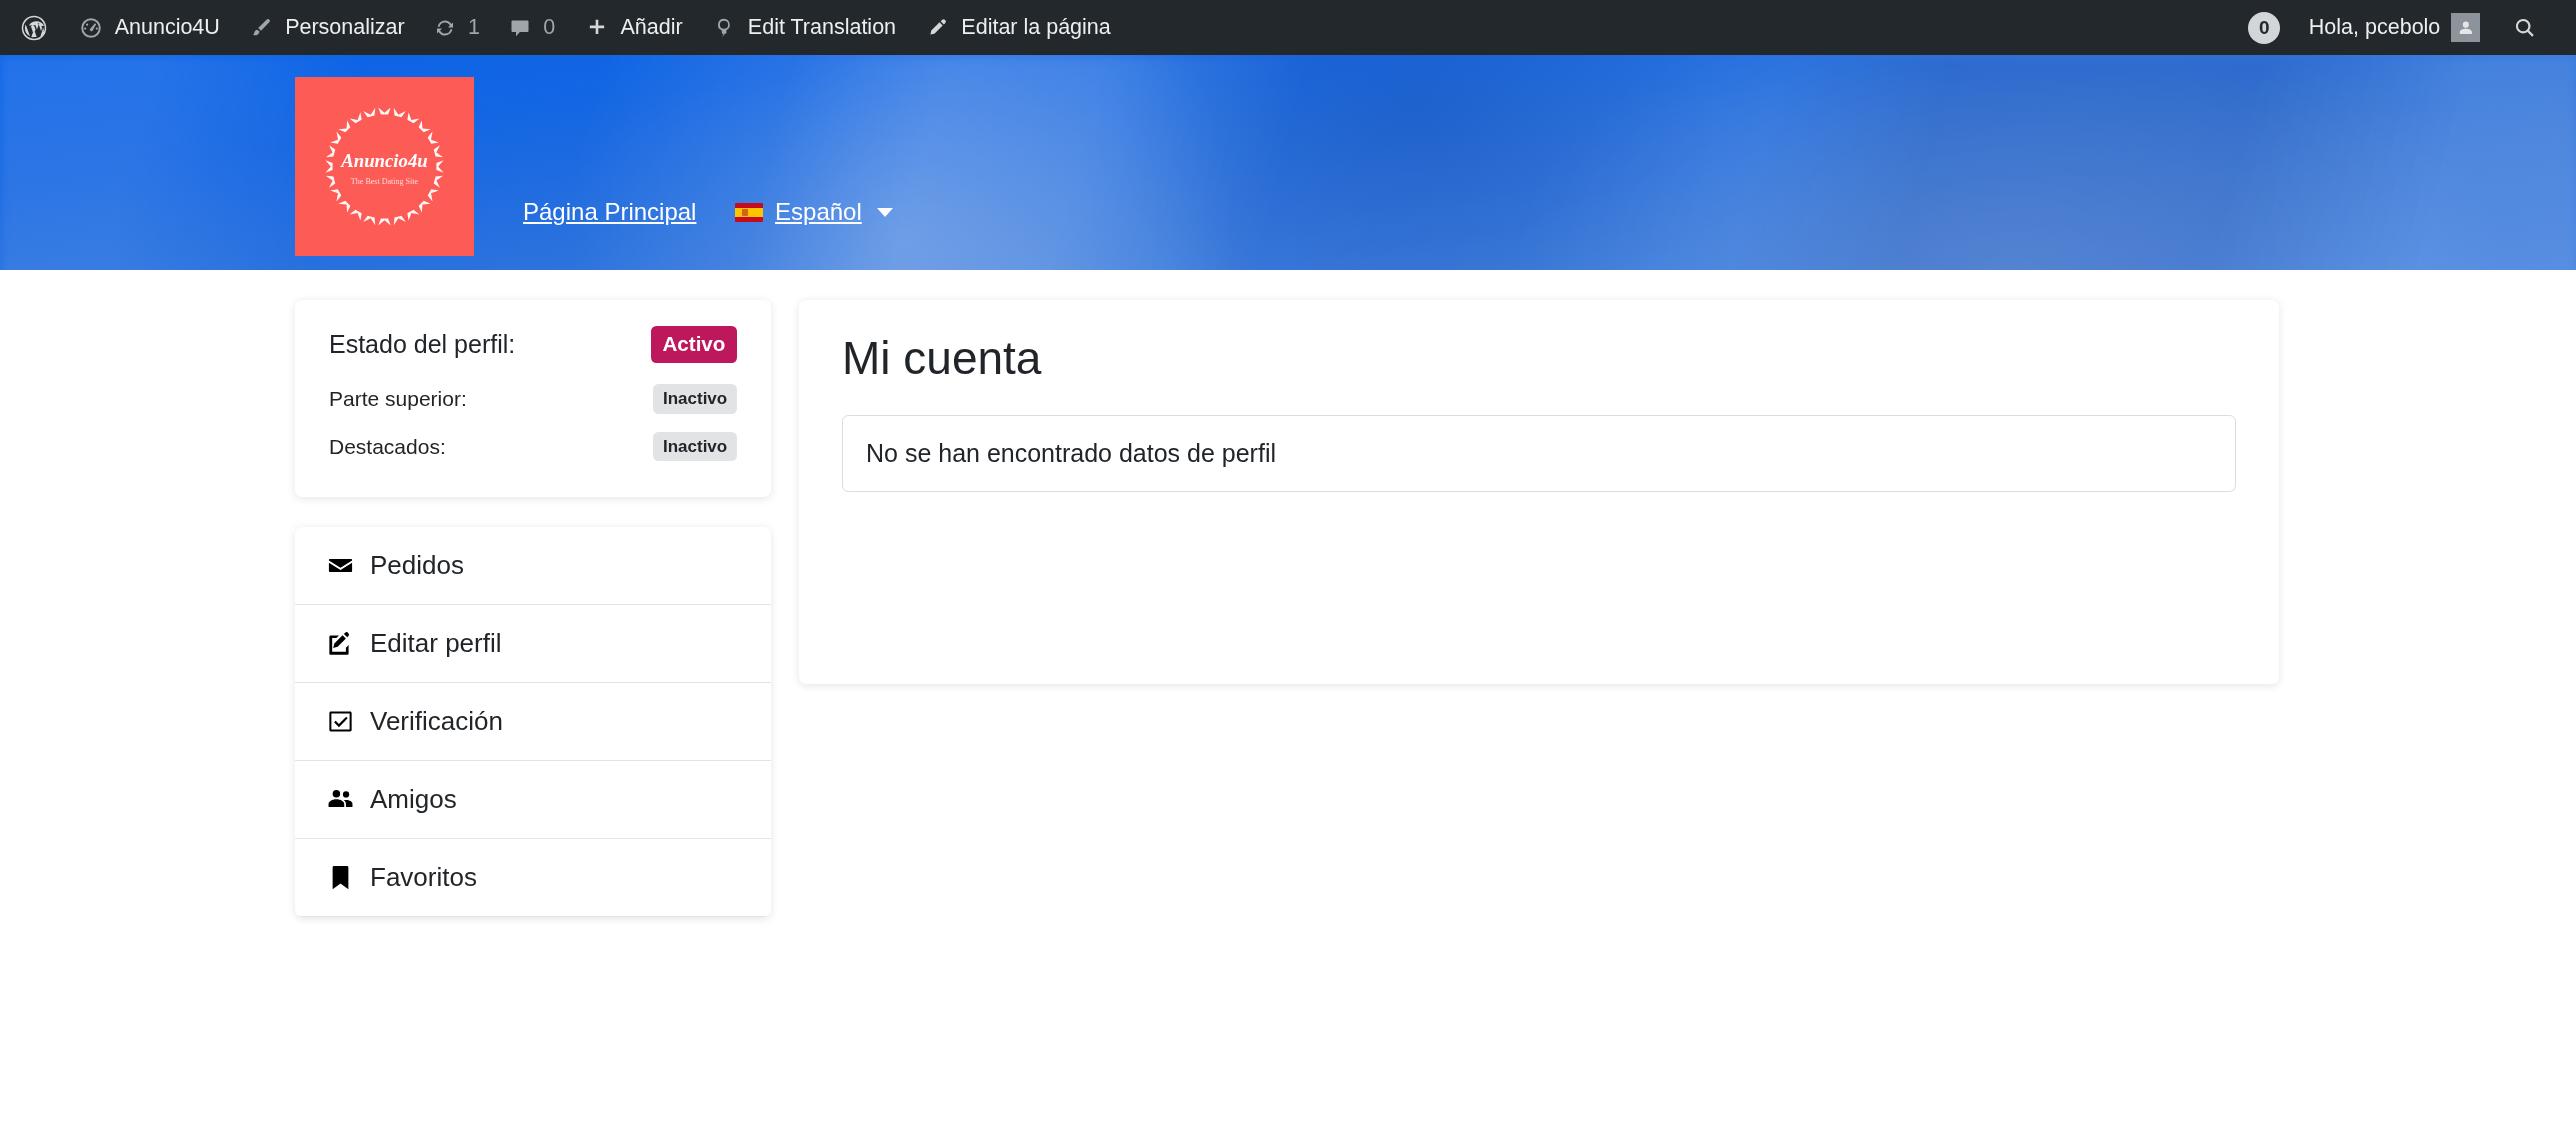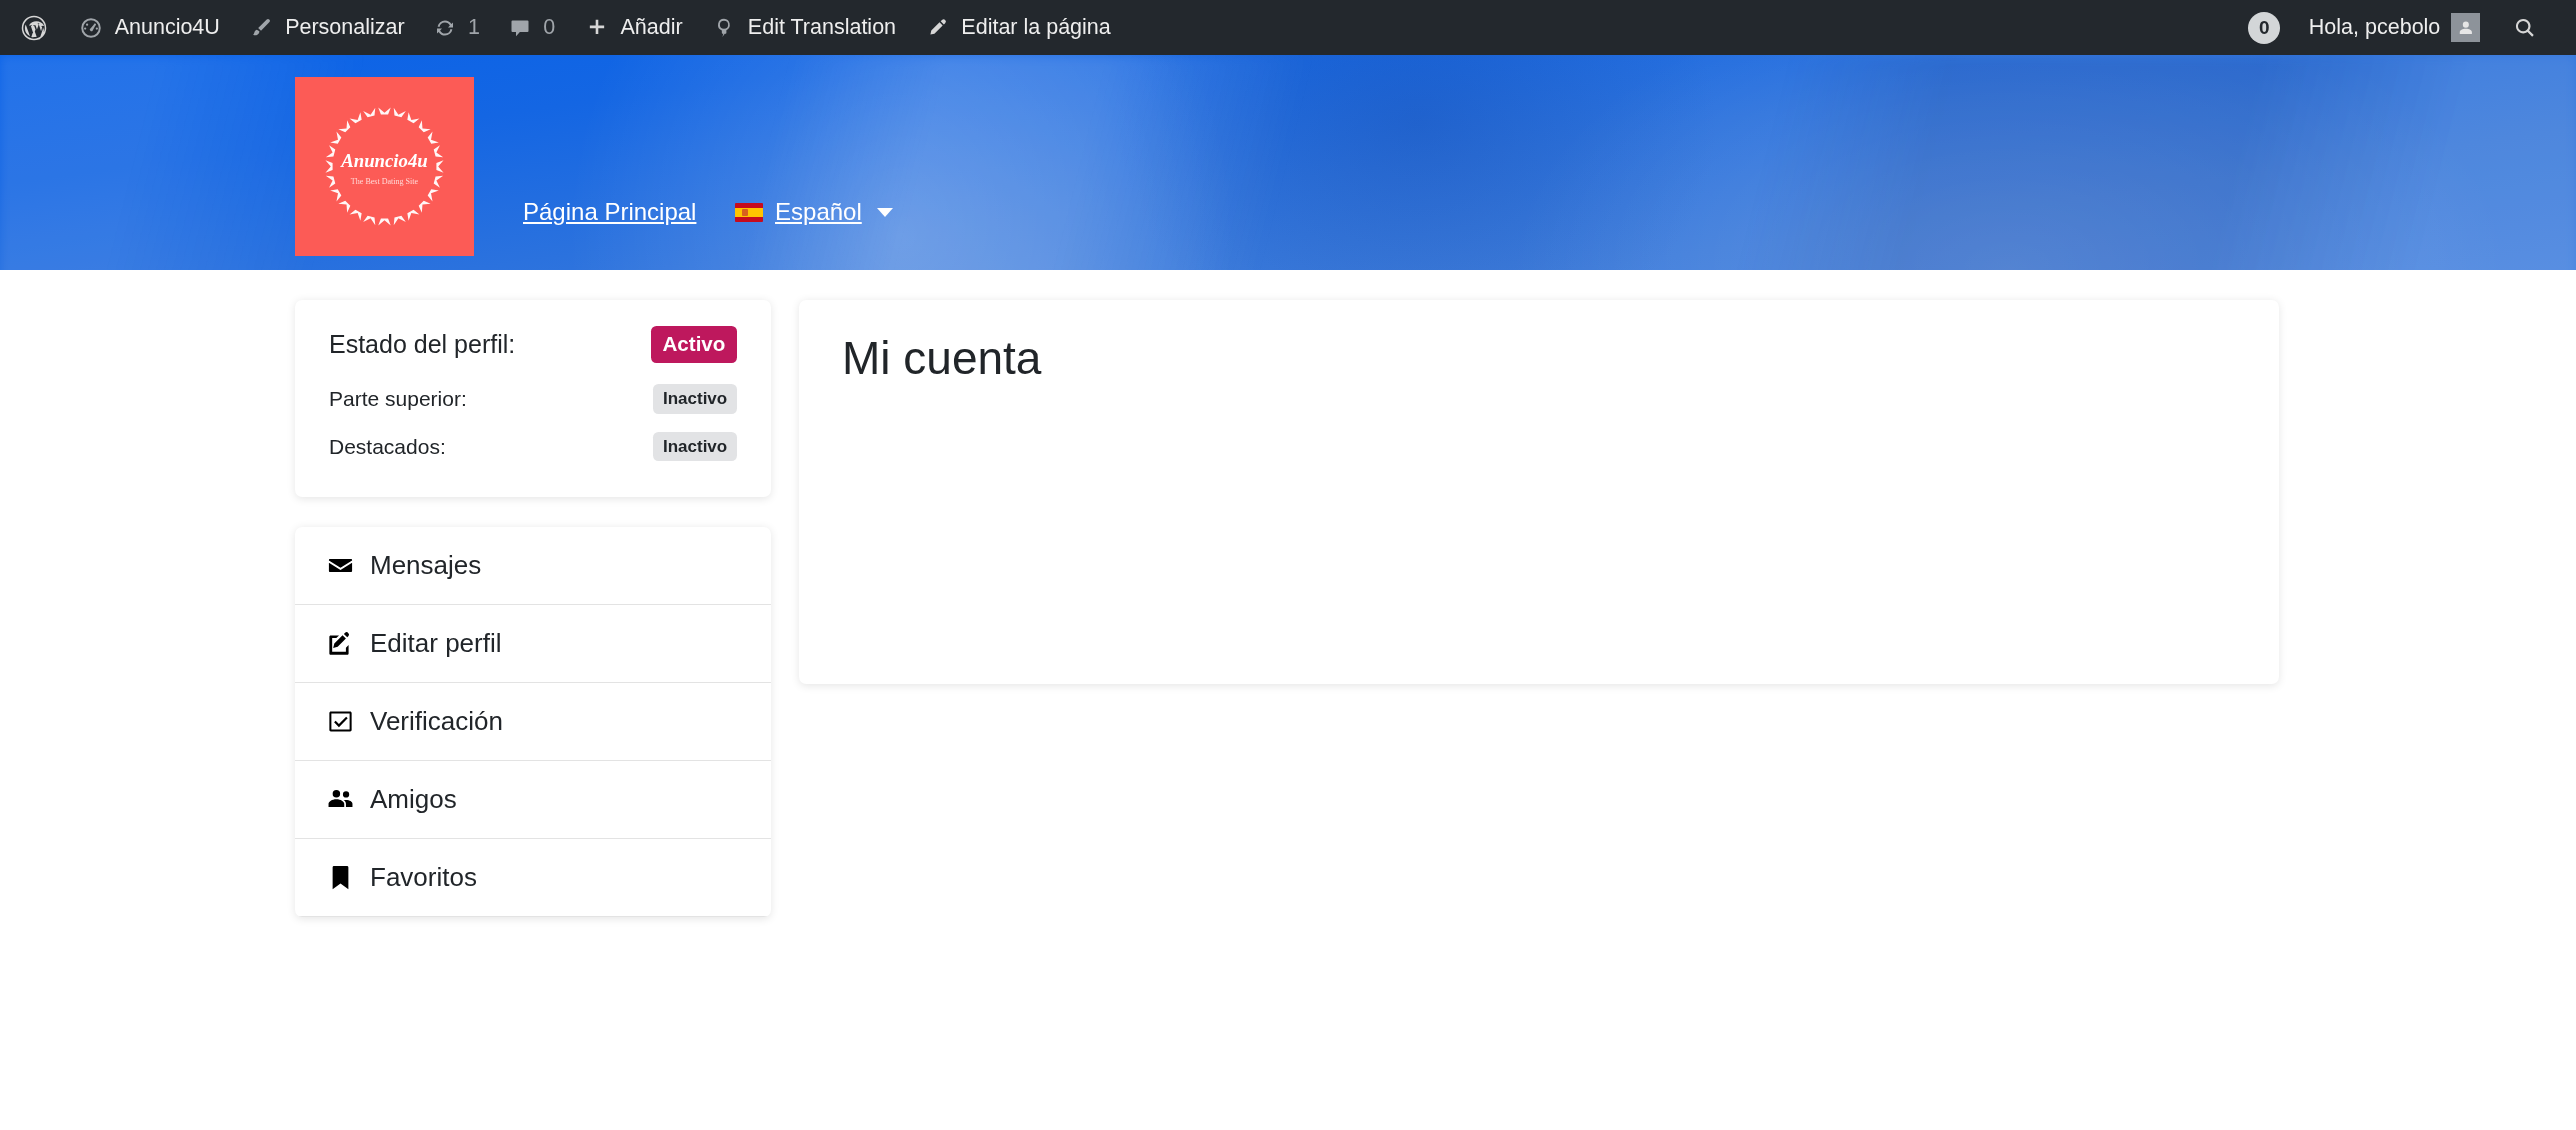--- a/index.html
+++ b/index.html
@@ -380,21 +380,21 @@
     </div>
 
     <div class="card menu-card">
 
       <a class="menu-item">
         <span class="mi-icon">
           <svg width="27" height="27" viewBox="0 0 24 24">
               <path d="M2.6 6.3h18.8c.5 0 .9.4.9.9v.4L12 14 1.7 7.6v-.4c0-.5.4-.9.9-.9Zm-.9 3.2L12 16l10.3-6.5v7.3c0 .6-.5 1-1 1H2.7c-.6 0-1-.4-1-1V9.5Z"></path>
             </svg>
         </span>
-        <span>Mensajes</span>
+        <span>Pedidos</span>
       </a>
 
       <a class="menu-item">
         <span class="mi-icon">
           <svg width="27" height="27" viewBox="0 0 24 24">
               <path d="M18.9 2.6a2.1 2.1 0 0 1 0 3l-.9.9-3-3 .9-.9a2.1 2.1 0 0 1 3 0ZM13.8 4.6l3 3-7.3 7.3-4 1 1-4 7.3-7.3ZM3.3 4.8h7.4L8.3 7.2H4.6v12.2h12.2v-3.6l2.4-2.4v7.4c0 .7-.5 1.2-1.2 1.2H3.3c-.7 0-1.2-.5-1.2-1.2V6c0-.7.5-1.2 1.2-1.2Z"></path>
             </svg>
         </span>
         <span>Editar perfil</span>
       </a>
@@ -427,16 +427,17 @@
         <span>Favoritos</span>
       </a>
 
     </div>
   </aside>
 
   <section class="card main-card">
     <h1 class="main-title">Mi cuenta</h1>
 
 
+    <div class="alert-box">No se han encontrado datos de perfil</div>
   </section>
 
 </div>
 
 
 </body></html>

